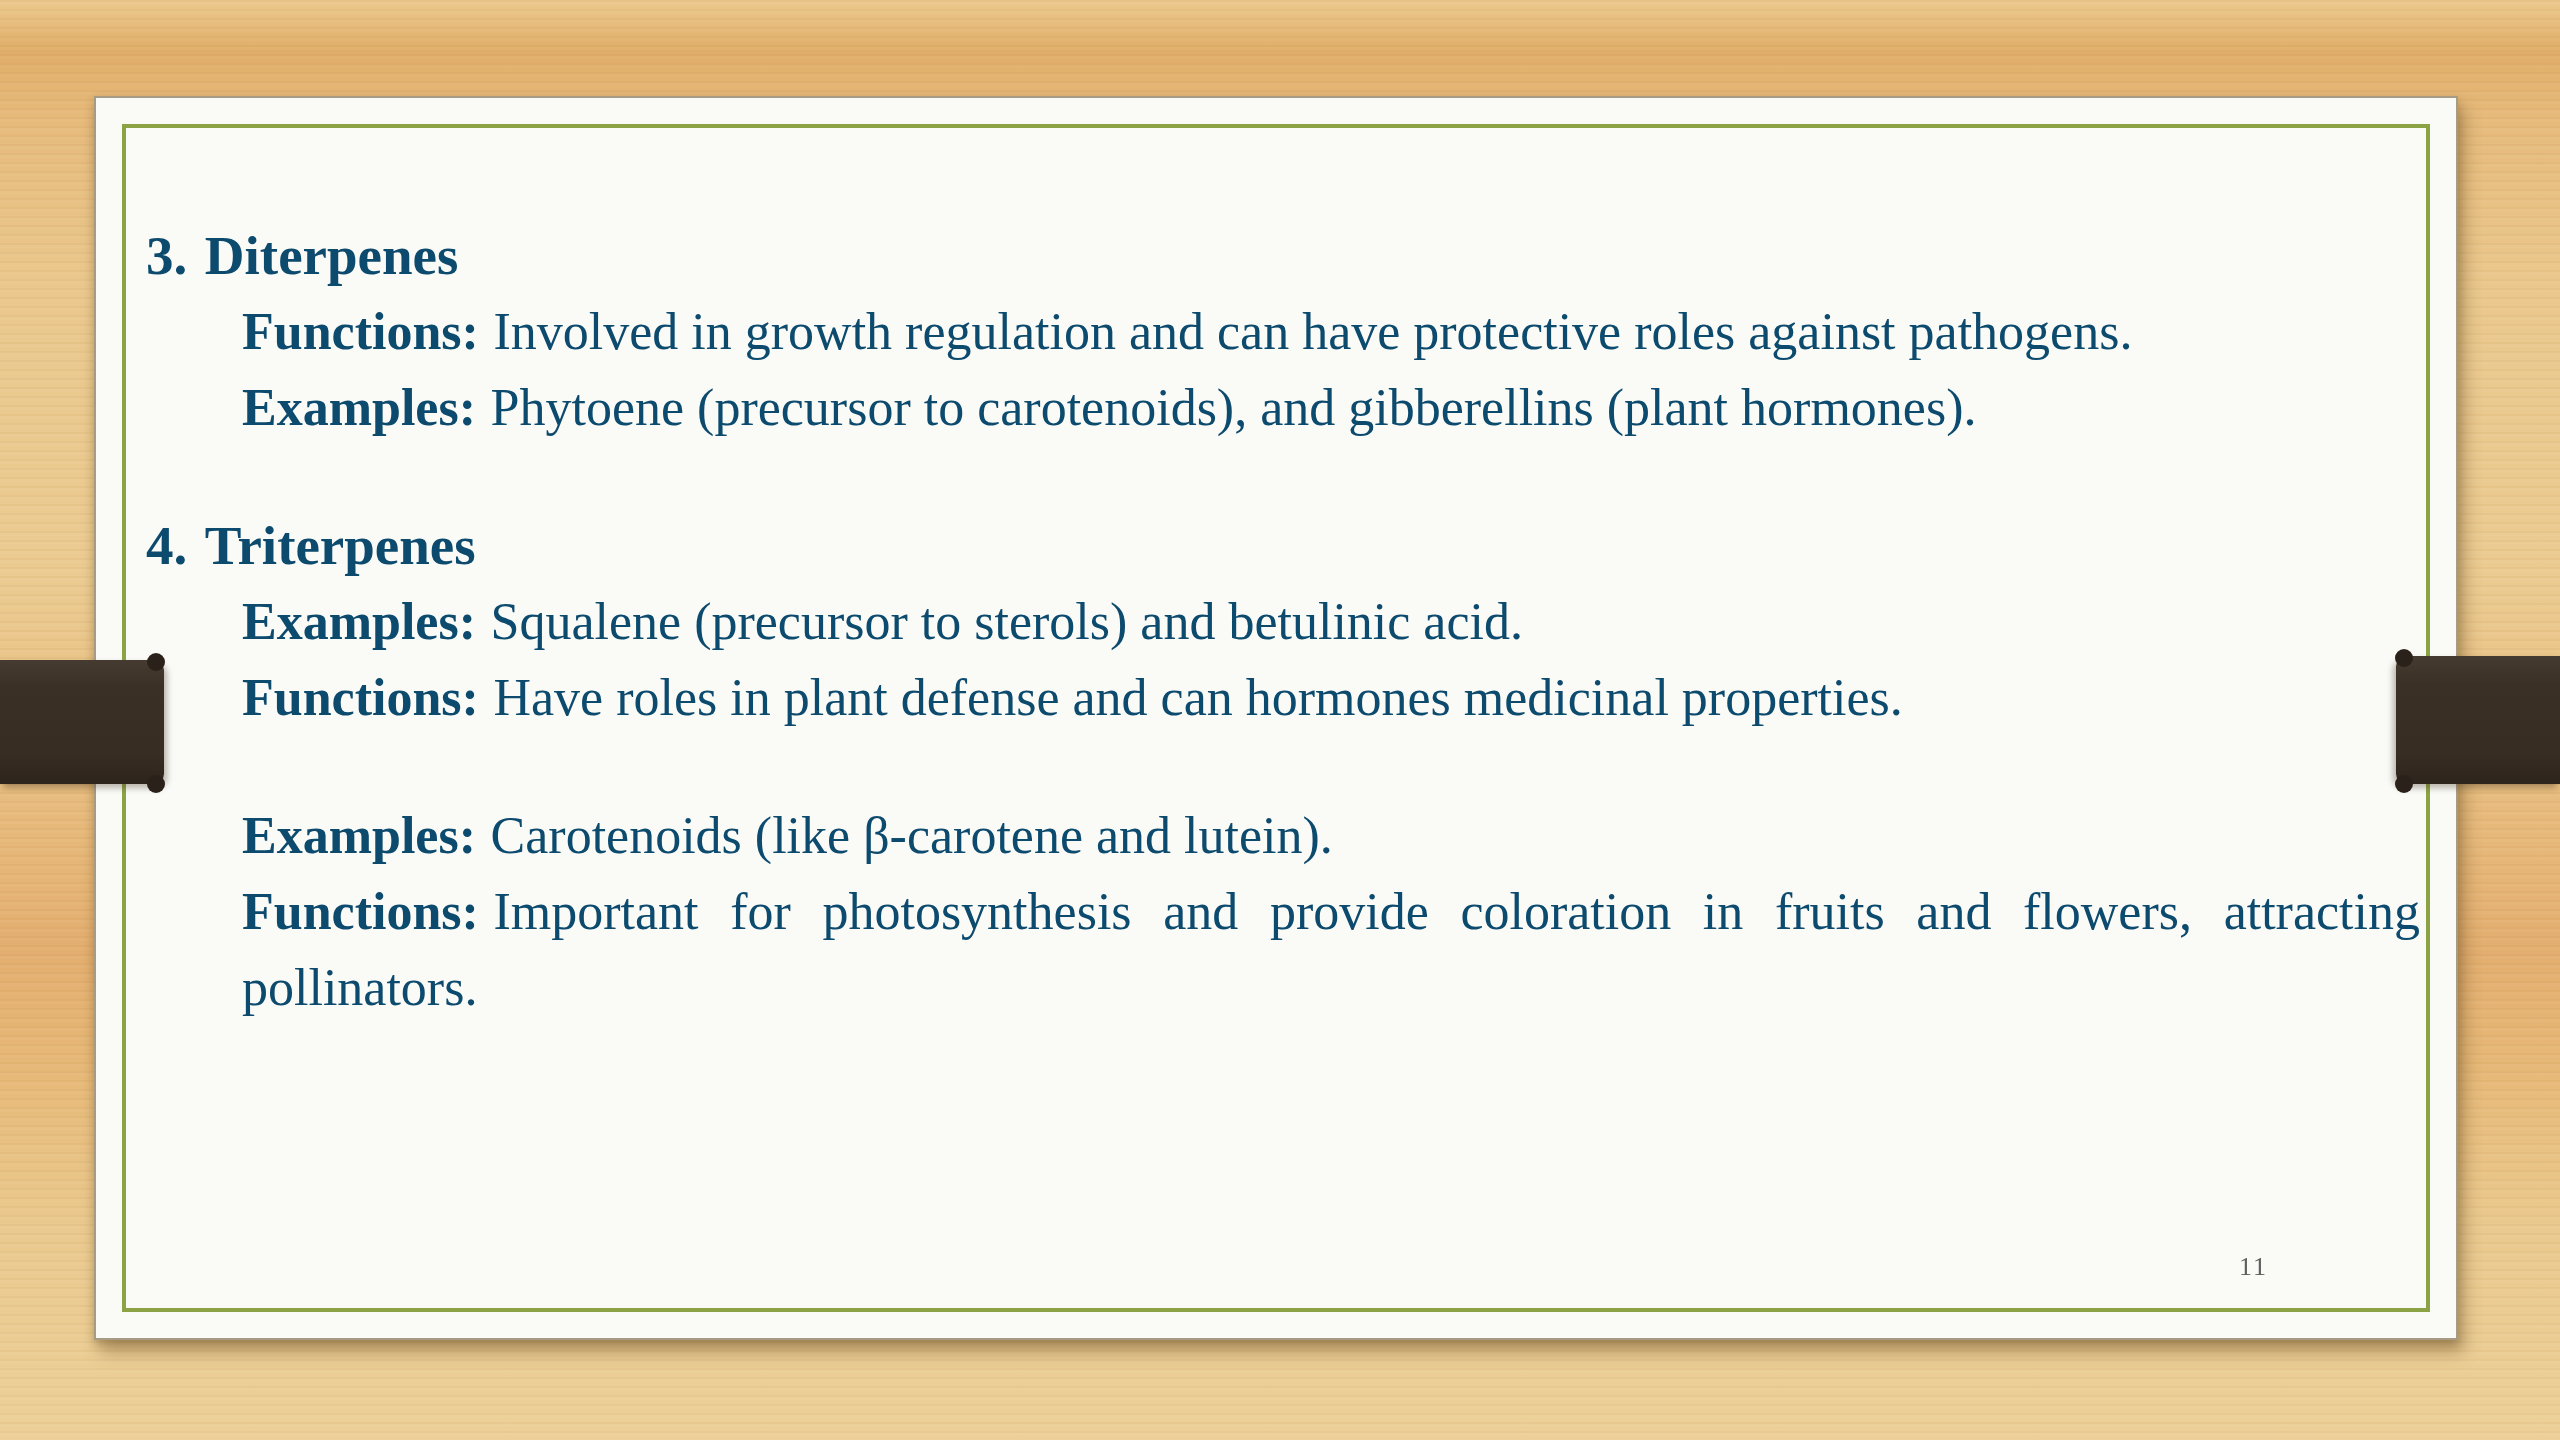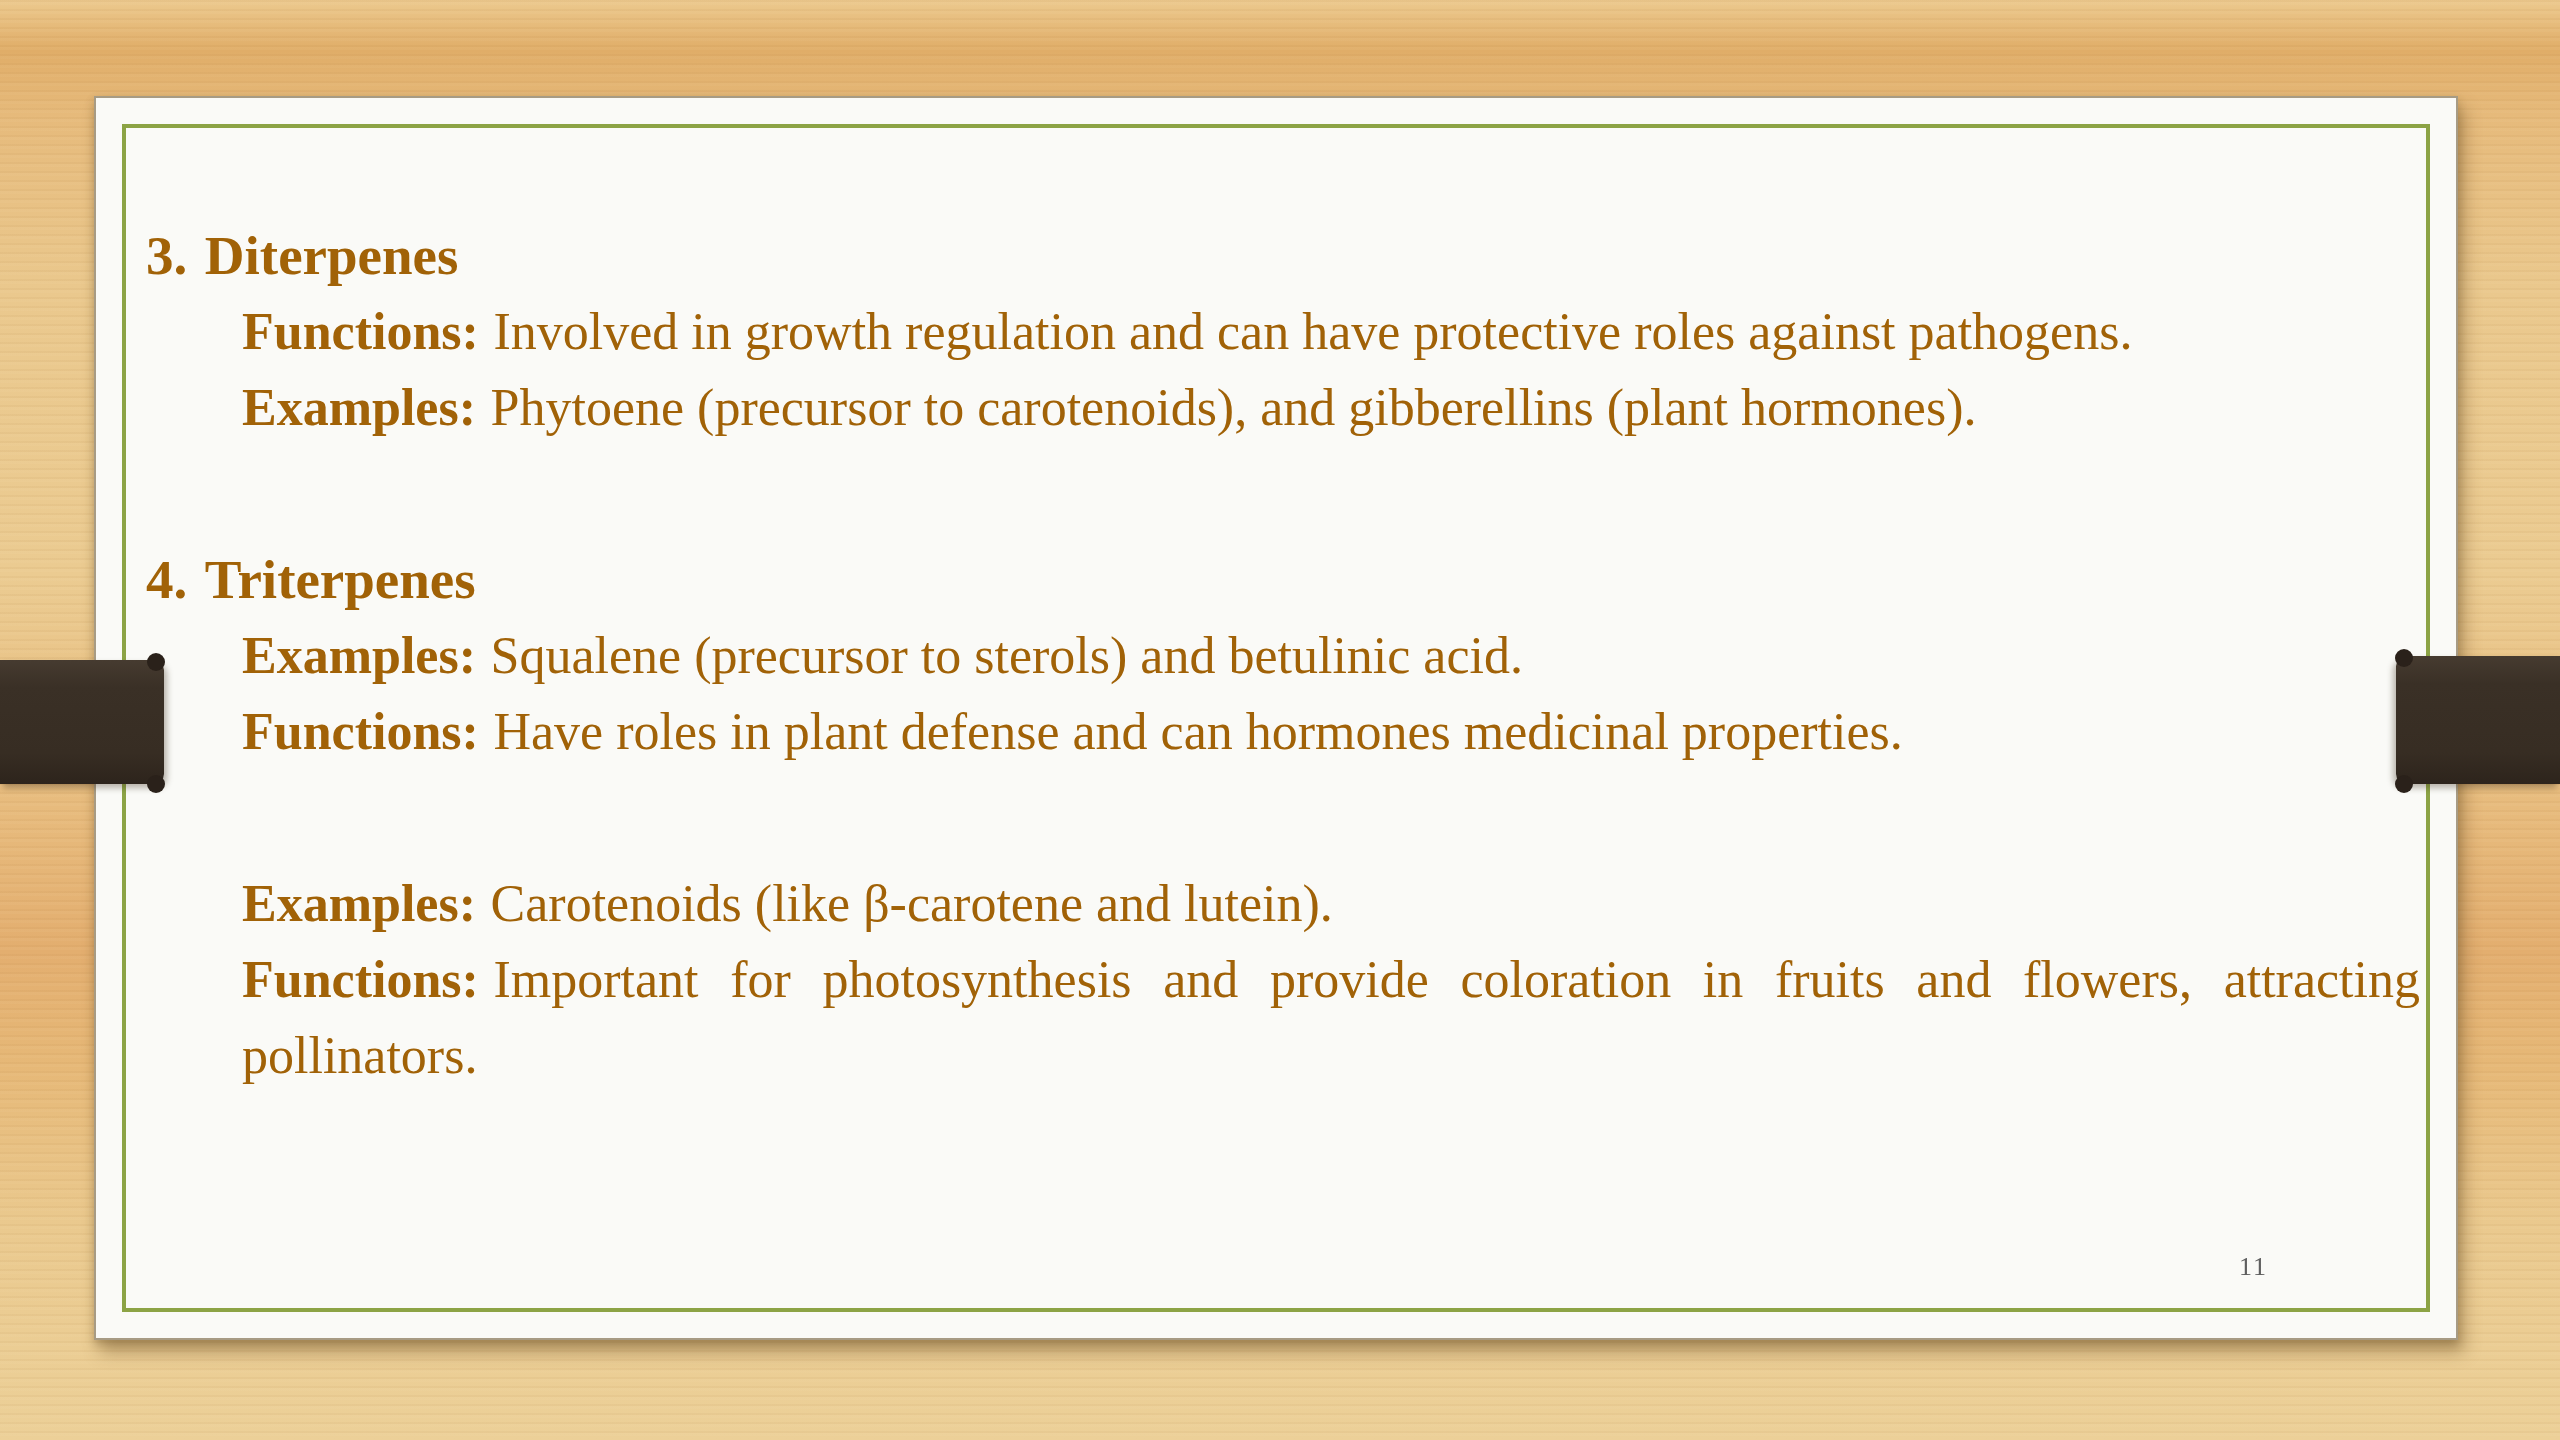--- a/index.html
+++ b/index.html
@@ -38,25 +38,25 @@
   }
   .green-frame{
     position:absolute;
     left:26px; top:26px; right:26px; bottom:26px;
     border:4px solid #8ca345;
     box-sizing:border-box;
   }
   .content{
     position:absolute;
     left:50px; right:36px; top:120px;
-    color:#a16207;
+    color:#0c4a6e;
     font-size:52px;
     line-height:76px;
   }
-  .section + .section{ margin-top:96px; }
+  .section + .section{ margin-top:62px; }
   .sec-heading{
     font-weight:bold;
     font-size:55px;
     line-height:76px;
     margin:0;
     text-align:left;
   }
   .sec-num{ margin-right:0.32em; }
   .sec-body{ margin-left:96px; }
   .para{

